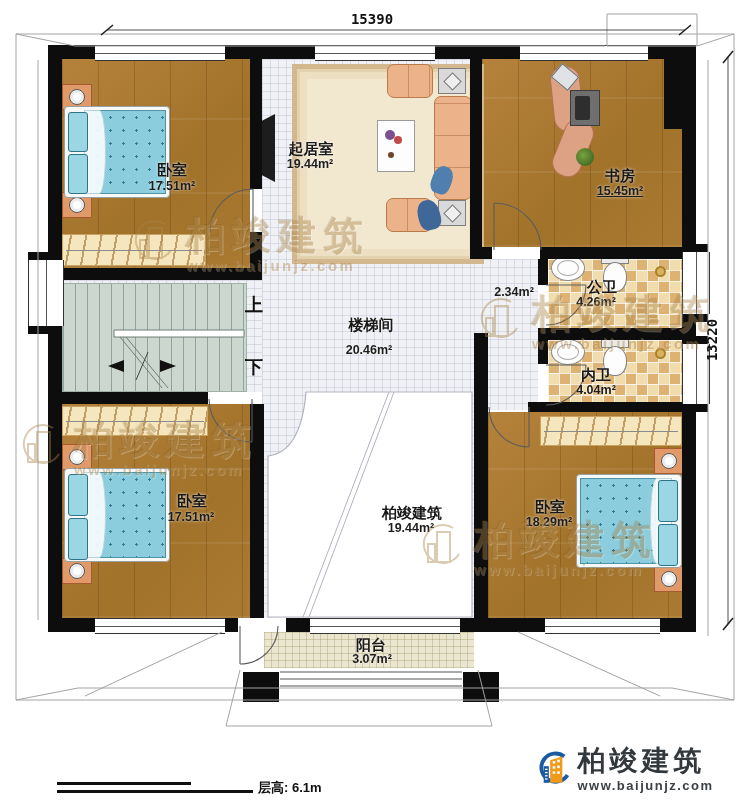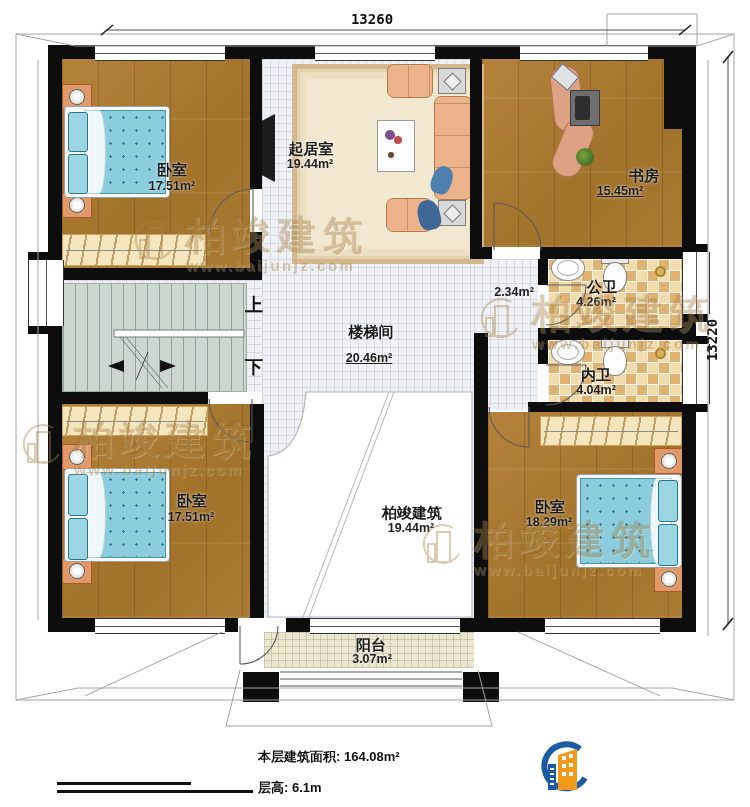--- a/index.html
+++ b/index.html
@@ -256,36 +256,36 @@
       <path d="M209 399 A43 43 0 0 0 252 442 M252 399 V442"></path>
       <path d="M489 407 A40 40 0 0 0 529 447 M529 407 V447"></path>
       <path d="M278 626 A38 38 0 0 1 240 664 M240 626 V664"></path>
     </g>
 
     <g stroke="#555" stroke-width="1">
       <path d="M280 672 H462 M280 679 H462 M280 686 H462"></path>
     </g>
   </svg>
 
-  <div class="dim" style="left:372px;top:19px;">13260</div>
+  <div class="dim" style="left:372px;top:19px;">15390</div>
   <div class="dim dim-r" style="left:712px;top:340px;">13220</div>
 
   <div class="rname" style="left:172px;top:170px;">卧室</div>
   <div class="rarea" style="left:172px;top:186px;">17.51m²</div>
   <div class="rname" style="left:311px;top:149px;">起居室</div>
   <div class="rarea" style="left:310px;top:164px;">19.44m²</div>
-  <div class="rname" style="left:644px;top:176px;">书房</div>
+  <div class="rname" style="left:620px;top:176px;">书房</div>
   <div class="rarea" style="left:620px;top:191px;text-decoration:underline;">15.45m²</div>
   <div class="rarea" style="left:514px;top:292px;">2.34m²</div>
   <div class="rname" style="left:596px;top:287px;padding-left:12px;">公卫</div>
   <div class="rarea" style="left:596px;top:302px;">4.26m²</div>
   <div class="rname" style="left:596px;top:375px;">内卫</div>
   <div class="rarea" style="left:596px;top:390px;">4.04m²</div>
-  <div class="rname" style="left:371px;top:332px;">楼梯间</div>
-  <div class="rarea" style="left:369px;top:358px;text-decoration:underline;">20.46m²</div>
+  <div class="rname" style="left:371px;top:325px;">楼梯间</div>
+  <div class="rarea" style="left:369px;top:350px;">20.46m²</div>
   <div class="rname" style="left:412px;top:513px;">柏竣建筑</div>
   <div class="rarea" style="left:411px;top:528px;">19.44m²</div>
   <div class="rname" style="left:192px;top:501px;">卧室</div>
   <div class="rarea" style="left:191px;top:517px;">17.51m²</div>
   <div class="rname" style="left:550px;top:507px;">卧室</div>
   <div class="rarea" style="left:549px;top:522px;">18.29m²</div>
   <div class="rname" style="left:371px;top:645px;">阳台</div>
   <div class="rarea" style="left:372px;top:659px;">3.07m²</div>
   <div class="updown" style="left:254px;top:305px;">上</div>
   <div class="updown" style="left:254px;top:367px;">下</div>
@@ -338,24 +338,20 @@
       </g>
     </svg>
     <div class="t">
         <span class="t1">柏竣建筑</span>
       <span class="t2">www.baijunjz.com</span>
       </div>
   </div>
 
   <div class="tb-line" style="left:57px;top:782px;width:134px;height:3px;"></div>
   <div class="tb-line" style="left:57px;top:790px;width:196px;height:3px;"></div>
-  <div class="tb-info" style="left:258px;top:748px;">
-    <span>本层建筑面积:</span>
-    <span>164.08m²</span>
-  </div>
   <div class="tb-info" style="left:258px;top:779px;">
     <span>层高:</span>
     <span>6.1m</span>
   </div>
 
   <div class="logo">
     <svg width="52" height="60" viewBox="0 0 52 60">
       <path d="M44 9 A22 22 0 1 0 49 38" stroke="#1b5ba3" stroke-width="6" fill="none"></path>
       <polygon points="22,15 41,9 41,50 22,50" fill="#f09a1c"></polygon>
       <g fill="#ffffff">
@@ -367,15 +363,19 @@
           <rect x="33" y="32" width="4" height="4"></rect>
       </g>
       <rect x="12" y="24" width="8" height="26" fill="#1b5ba3"></rect>
       <g fill="#ffffff">
           <rect x="14" y="28" width="4" height="2"></rect>
           <rect x="14" y="33" width="4" height="2"></rect>
           <rect x="14" y="38" width="4" height="2"></rect>
           <rect x="14" y="43" width="4" height="2"></rect>
         </g>
     </svg>
+    <div class="t">
+      <span class="lt1">柏竣建筑</span>
+      <span class="lt2">www.baijunjz.com</span>
+    </div>
   </div>
 
 </div>
 
 </body></html>

